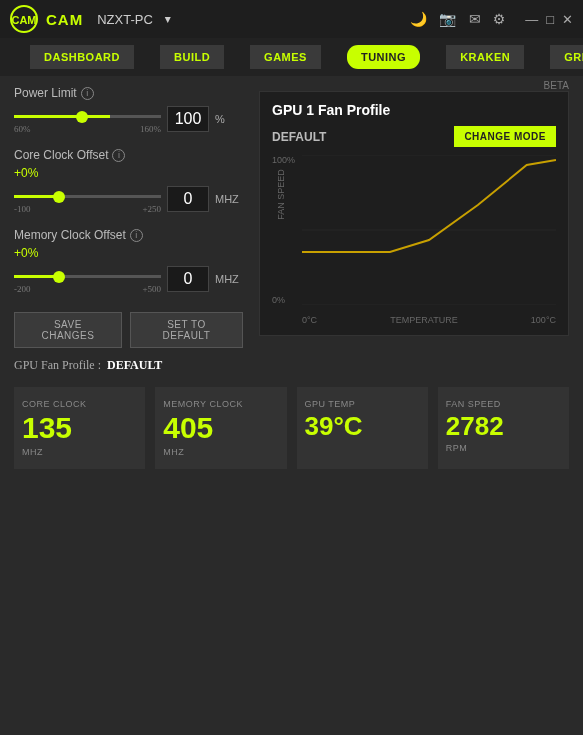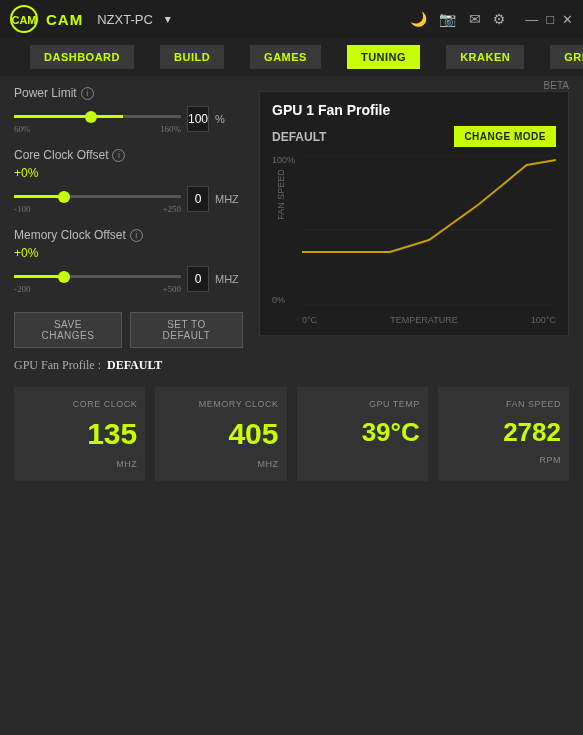--- a/index.html
+++ b/index.html
@@ -82,20 +82,21 @@
       font-weight: bold;
       font-size: 11px;
       padding: 6px 14px;
       cursor: pointer;
       letter-spacing: 0.5px;
       margin-left: 24px;
     }
     .nav-item.active {
       background: #c8ff00;
       color: #222;
+      border-radius: 11px;
     }
 
     
     .main {
       padding: 10px 14px;
       display: flex;
       flex-direction: column;
       gap: 10px;
     }
 
@@ -166,27 +167,27 @@
     }
     .slider-bounds {
       display: flex;
       justify-content: space-between;
       font-size: 9px;
       color: #777;
       margin-top: 2px;
       font-family: Liberation Serif, serif;
     }
     .value-input-box {
-      width: 22px;
+      width: 42px;
       height: 26px;
       background: #1a1a1a;
       border: 1px solid #444;
       color: #fff;
       text-align: center;
-      font-size: 12px;
+      font-size: 16px;
     }
     .unit-label {
       font-size: 11px;
       color: #aaa;
       min-width: 28px;
     }
 
     .buttons-row {
       display: flex;
       gap: 8px;
@@ -304,22 +305,22 @@
     .stats-row {
       display: flex;
       gap: 10px;
     }
     .stat-card {
       background: #333;
       flex: 1;
       padding: 12px 8px;
       display: flex;
       flex-direction: column;
-      align-items: flex-end;
-      gap: 10px;
+      align-items: flex-start;
+      gap: 4px;
     }
     .stat-label {
       font-size: 9px;
       color: #888;
       letter-spacing: 0.5px;
       text-transform: uppercase;
     }
     .stat-value {
       font-size: 30px;
       color: #c8ff00;

